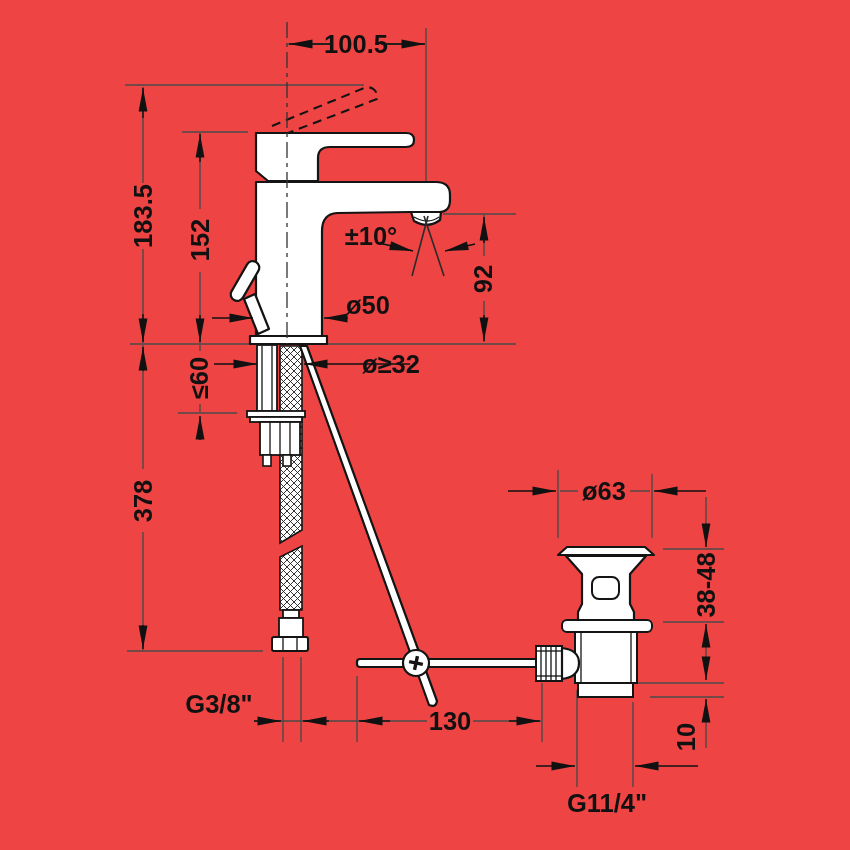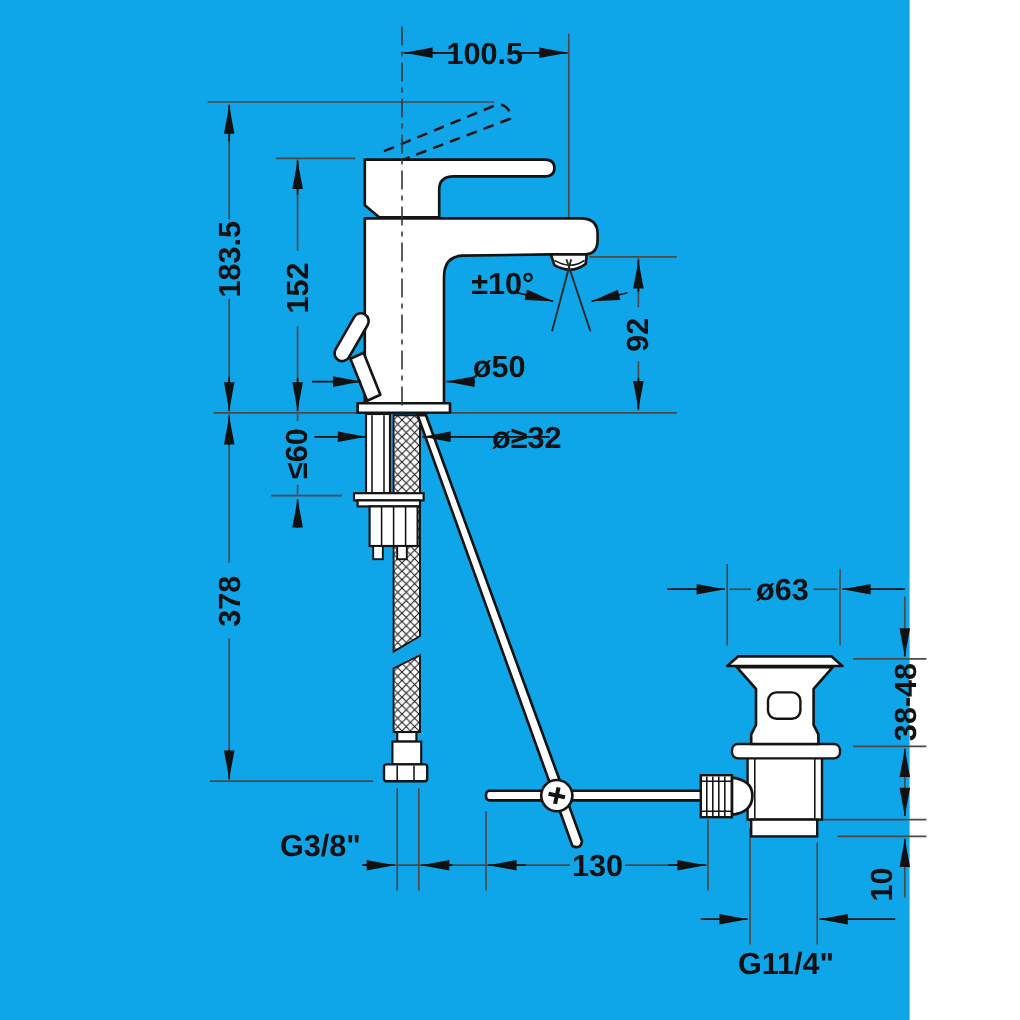--- a/index.html
+++ b/index.html
@@ -1,16 +1,16 @@
 <!DOCTYPE html>
 <html><head>
 <meta charset="utf-8">
 <style>
   html,body{margin:0;padding:0;background:#ffffff;}
-  .stage{width:710px;height:850px;background:#0ea5e9;position:relative;font-family:"Liberation Sans",sans-serif;padding-left:48px;}
+  .stage{width:850px;height:850px;background:#ef4444;position:relative;font-family:"Liberation Sans",sans-serif;}
   svg{display:block;}
   text{font-family:"Liberation Sans","DejaVu Sans",sans-serif;font-weight:bold;font-size:25.5px;fill:#111;}
   .obj{fill:#ffffff;stroke:#141414;stroke-width:2.2;stroke-linejoin:round;}
   .obj-thin{fill:none;stroke:#141414;stroke-width:1.3;}
   .dim{stroke:#4a4a4a;stroke-width:1.4;fill:none;}
   .arr{stroke:#111;stroke-width:1.4;fill:none;}
   .vline{stroke:#2a2a2a;stroke-width:1.6;fill:none;}
   .cl{stroke:#333;stroke-width:1.3;fill:none;stroke-dasharray:16 5 4 5;}
 </style>
 </head>

